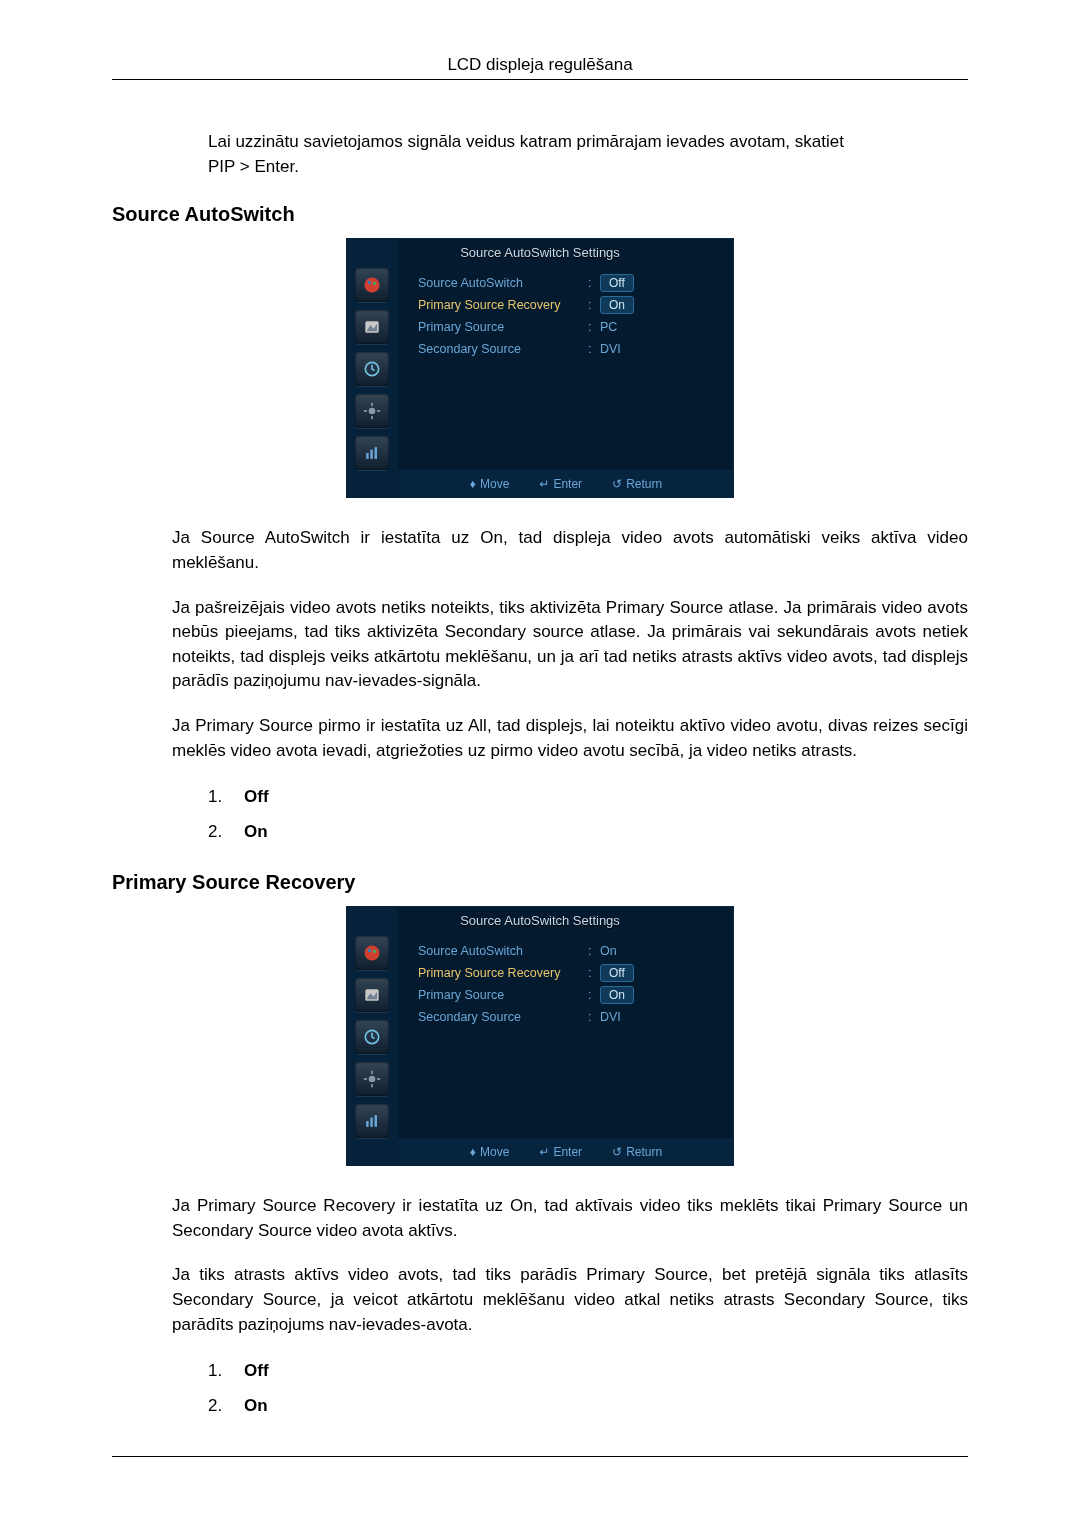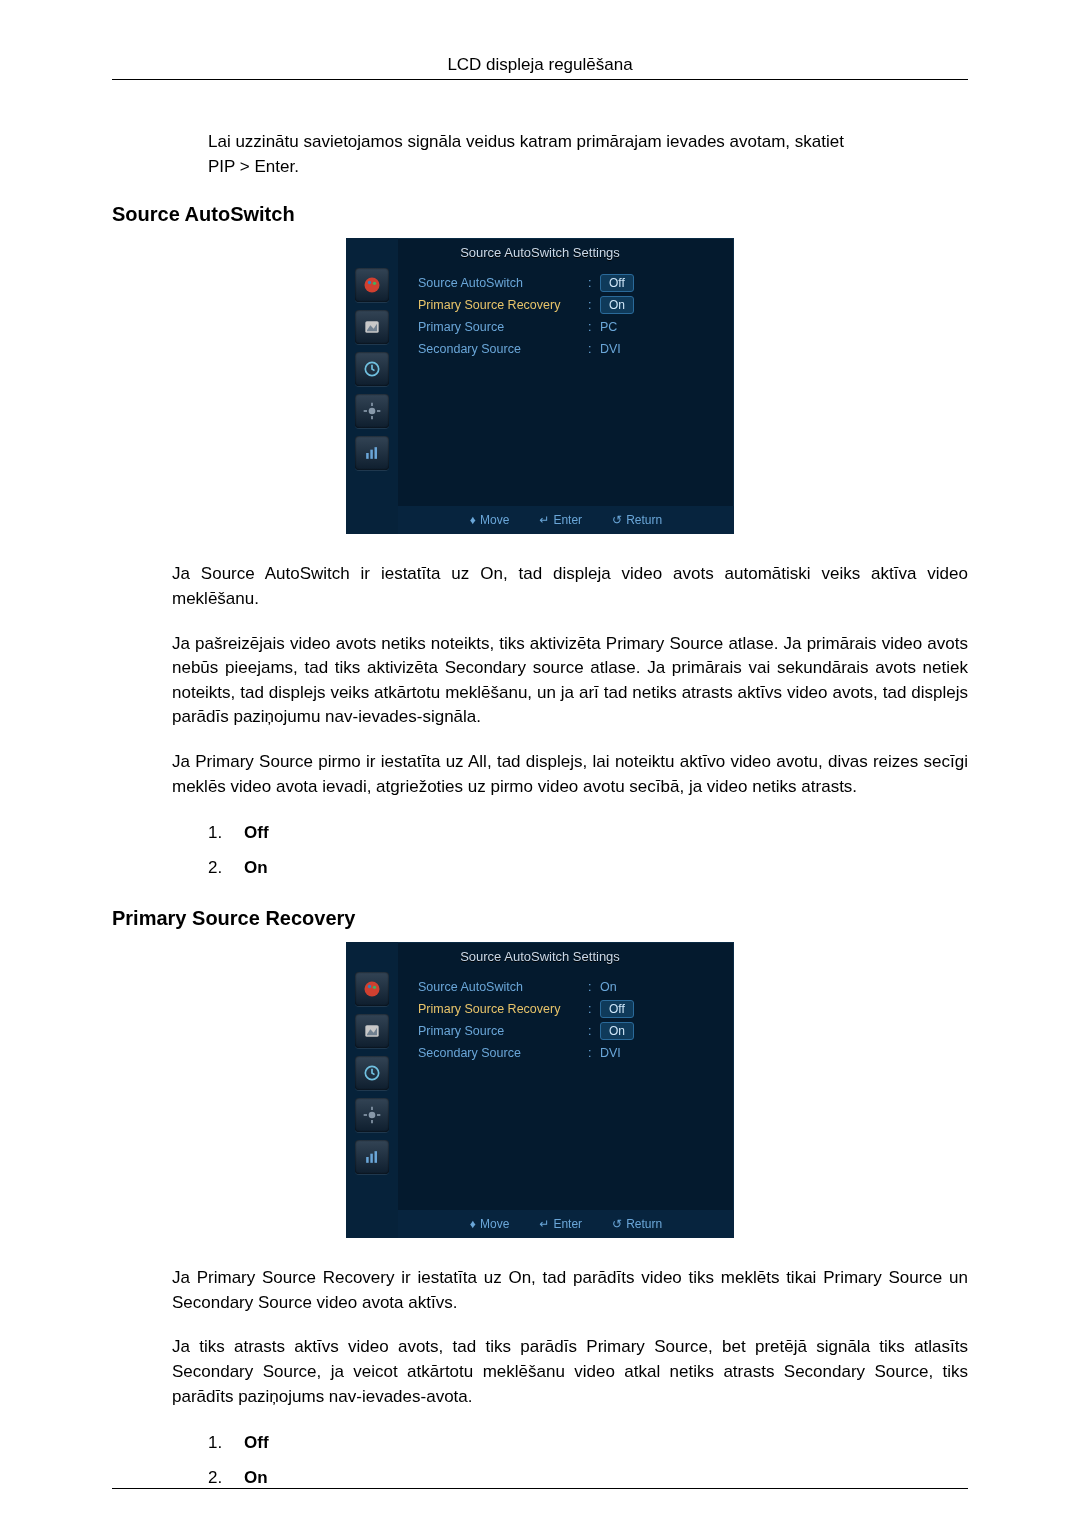--- a/index.html
+++ b/index.html
@@ -37,21 +37,21 @@
     font-weight: bold;
     margin: 8px 0 12px 0;
   }
   .osd-wrap {
     display: flex;
     justify-content: center;
     margin: 12px 0 28px 0;
   }
   .osd {
     width: 388px;
-    height: 296px;
+    height: 260px;
     background: #041a2e;
     position: relative;
     display: flex;
     box-shadow: 0 0 0 1px #0a2a44 inset;
   }
   .osd-title {
     position: absolute;
     top: 7px;
     left: 0; right: 0;
     text-align: center;
@@ -318,21 +318,21 @@
         <div class="osd-footer">
           <span>♦ <span>Move</span></span>
           <span>↵ <span>Enter</span></span>
           <span>↺ <span>Return</span></span>
         </div>
       </div>
     </div>
   </div>
 
   <div class="body-text">
-    <span>Ja </span><span class="bold">Primary Source Recovery</span><span> ir iestatīta uz </span><span class="bold">On</span><span>, tad parādīts video tiks meklēts tikai </span><span class="bold">Primary Source</span><span> un </span><span class="bold">Secondary Source</span><span> video avota aktīvs.</span>
+    <span>Ja </span><span class="bold">Primary Source Recovery</span><span> ir iestatīta uz </span><span class="bold">On</span><span>, tad aktīvais video tiks meklēts tikai </span><span class="bold">Primary Source</span><span> un </span><span class="bold">Secondary Source</span><span> video avota aktīvs.</span>
   </div>
 
   <div class="body-text">
     <span>Ja tiks atrasts aktīvs video avots, tad tiks parādīs </span><span class="bold">Primary Source</span><span>, bet pretējā signāla tiks atlasīts </span><span class="bold">Secondary Source</span><span>, ja veicot atkārtotu meklēšanu video atkal netiks atrasts </span><span class="bold">Secondary Source</span><span>, tiks parādīts paziņojums nav-ievades-avota.</span>
   </div>
 
   <div class="ol-item">
     <span class="ol-num">1.</span>
     <span class="ol-val">Off</span>
   </div>

